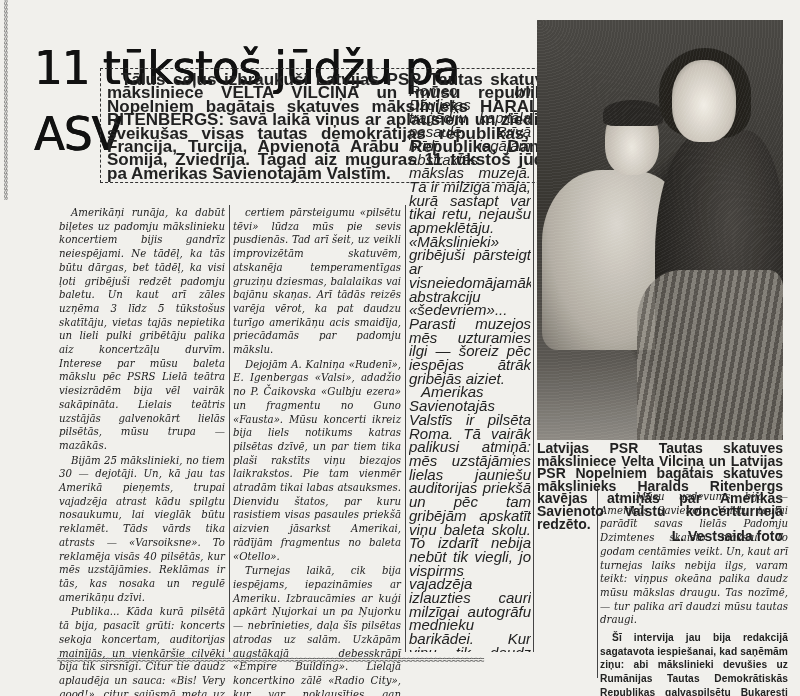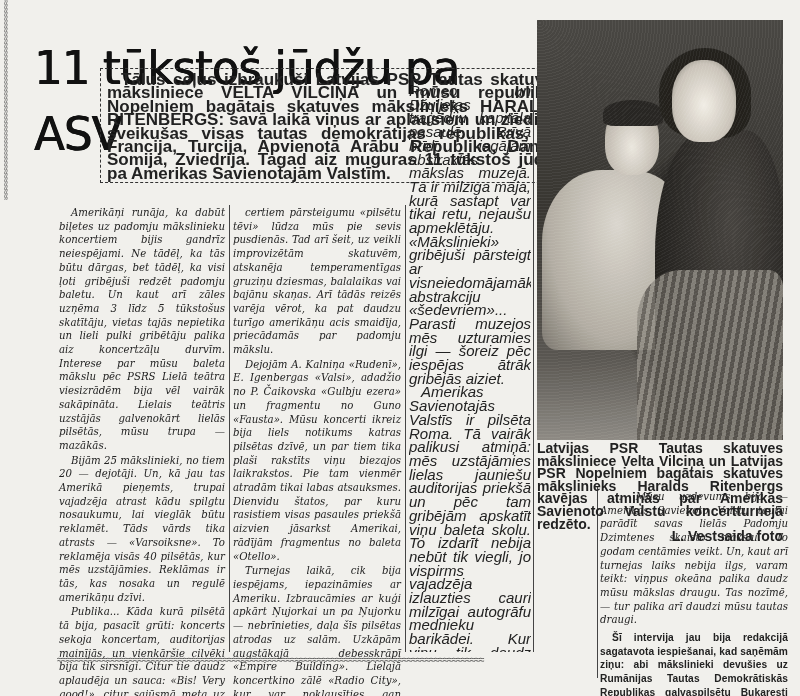--- a/index.html
+++ b/index.html
@@ -126,21 +126,21 @@
   <p>Tālus ceļus izbraukuši Latvijas PSR Tautas skatuves māksliniece VELTA VILCIŅA un mūsu republikas Nopelniem bagātais skatuves mākslinieks HARALDS RITENBERGS: savā laikā viņus ar aplausiem un ziediem sveikušas visas tautas demokrātijas republikas, arī Francija, Turcija, Apvienotā Arābu Republika, Dānija, Somija, Zviedrija. Tagad aiz muguras 11 tūkstoš jūdžu pa Amerikas Savienotajām Valstīm.</p>
 </div>
 
 <div class="vrule" style="left:229px; top:205px; height:447px;"></div>
 <div class="vrule" style="left:405px; top:205px; height:447px;"></div>
 <div class="vrule" style="left:533px; top:84px; height:568px;"></div>
 <div class="vrule" style="left:597px; top:486px; height:192px;"></div>
 
 <div class="col col1">
   <p>Amerikāņi runāja, ka dabūt biļetes uz padomju mākslinieku koncertiem bijis gandrīz neiespējami. Ne tādēļ, ka tās būtu dārgas, bet tādēļ, ka visi ļoti gribējuši redzēt padomju baletu. Un kaut arī zāles uzņēma 3 līdz 5 tūkstošus skatītāju, vietas tajās nepietika un lieli pulki gribētāju palika aiz koncertzāļu durvīm. Interese par mūsu baleta mākslu pēc PSRS Lielā teātra viesizrādēm bija vēl vairāk sakāpināta. Lielais teātris uzstājās galvenokārt lielās pilsētās, mūsu trupa — mazākās.</p>
-  <p>Bijām 25 mākslinieki, no tiem 20 — dejotāji. Un, kā jau tas Amerikā pieņemts, trupai vajadzēja atrast kādu spilgtu nosaukumu, lai vieglāk būtu reklamēt. Tāds vārds tika atrasts — «Varsoiksne». To reklamēja visās 40 pilsētās, kur mēs uzstājāmies. Reklāmas ir tās, kas nosaka un regulē amerikāņu dzīvi.</p>
+  <p>Bijām 25 mākslinieki, no tiem 30 — dejotāji. Un, kā jau tas Amerikā pieņemts, trupai vajadzēja atrast kādu spilgtu nosaukumu, lai vieglāk būtu reklamēt. Tāds vārds tika atrasts — «Varsoiksne». To reklamēja visās 40 pilsētās, kur mēs uzstājāmies. Reklāmas ir tās, kas nosaka un regulē amerikāņu dzīvi.</p>
   <p>Publika... Kāda kurā pilsētā tā bija, pasacīt grūti: koncerts sekoja koncertam, auditorijas mainījās, un vienkāršie cilvēki bija tik sirsnīgi. Citur tie daudz aplaudēja un sauca: «Bis! Very good!», citur sajūsmā meta uz skatuves ziedus un tiecās paspiest mūsu rokas. Mēs sapratām: tātad mūsu māksla nākusi patiesa un neviltota, no sirds, uz atsaucīgajām amerikāņu sirdīm arī aizgājusi.</p>
 
 </div>
 
 <div class="col col2">
   <p>certiem pārsteigumu «pilsētu tēvi» lūdza mūs pie sevis pusdienās. Tad arī šeit, uz veikli improvizētām skatuvēm, atskanēja temperamentīgas gruziņu dziesmas, balalaikas vai bajānu skaņas. Arī tādās reizēs varēja vērot, ka pat daudzu turīgo amerikāņu acis smaidīja, priecādamās par padomju mākslu.</p>
   <p>Dejojām A. Kalniņa «Rudenī», E. Igenbergas «Valsi», adadžio no P. Čaikovska «Gulbju ezera» un fragmentu no Guno «Fausta». Mūsu koncerti ikreiz bija liels notikums katras pilsētas dzīvē, un par tiem tika plaši rakstīts viņu biezajos laikrakstos. Pie tam vienmēr atradām tikai labas atsauksmes. Dienvidu štatos, par kuru rasistiem visas pasaules priekšā aizvien jāsarkst Amerikai, rādījām fragmentus no baleta «Otello».</p>
   <p>Turnejas laikā, cik bija iespējams, iepazināmies ar Ameriku. Izbraucāmies ar kuģi apkārt Ņujorkai un pa Ņujorku — nebrīnieties, daļa šīs pilsētas atrodas uz salām. Uzkāpām augstākajā debesskrāpī «Empire Building». Lielajā koncertkino zālē «Radio City», kur var noklausīties gan simfoniskā orķestra koncertu, gan noskatīties spāņu dejas trupas «Antonio» sniegumu, redzējām filmas «Nesūti man rozes» un «Vestsaida stāsts». Pēdējā dziļi iespiedusies atmiņā: par mūsdienu</p>
 </div>
 

